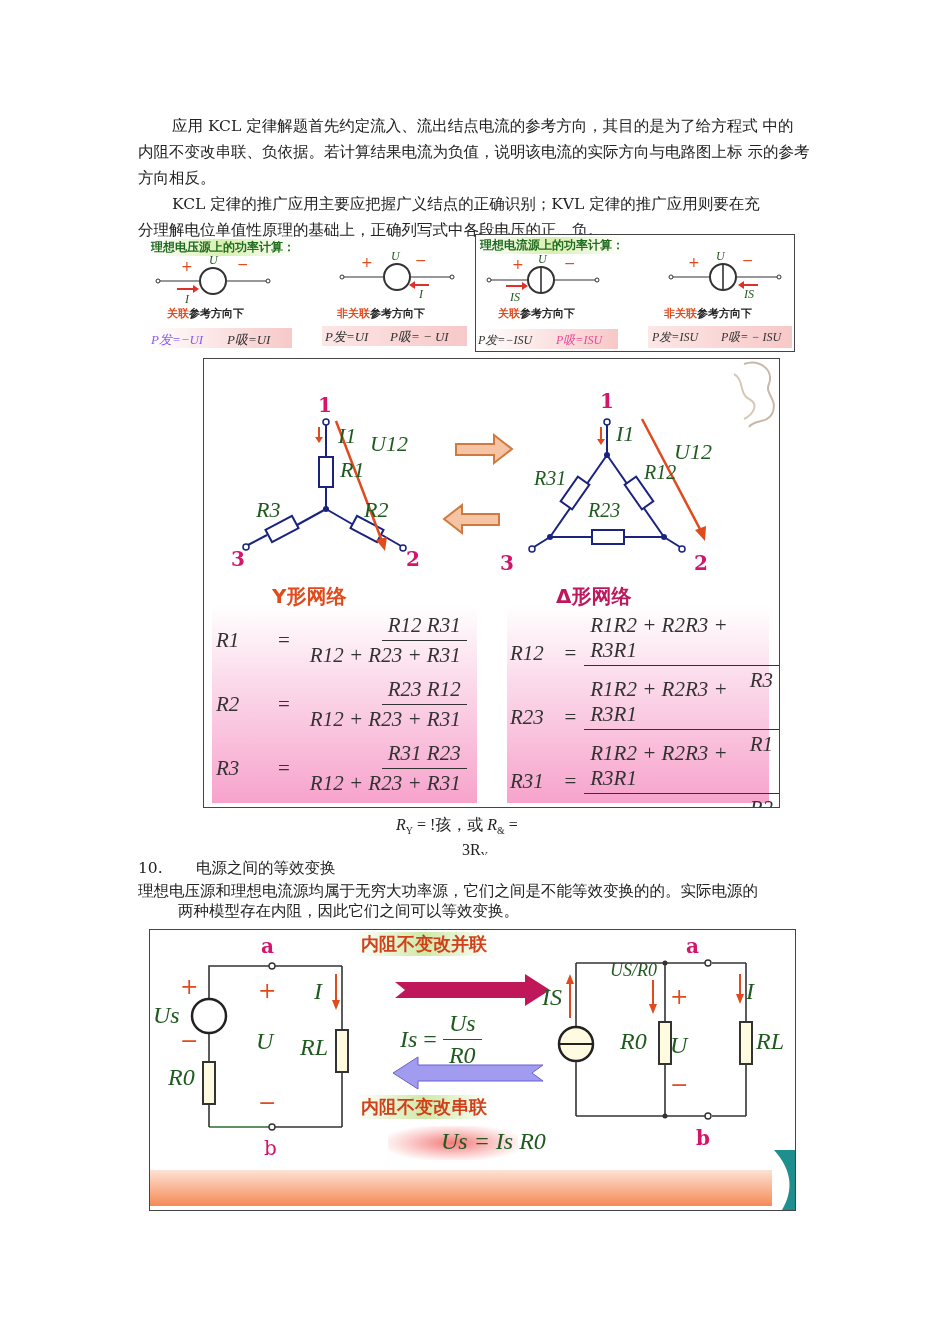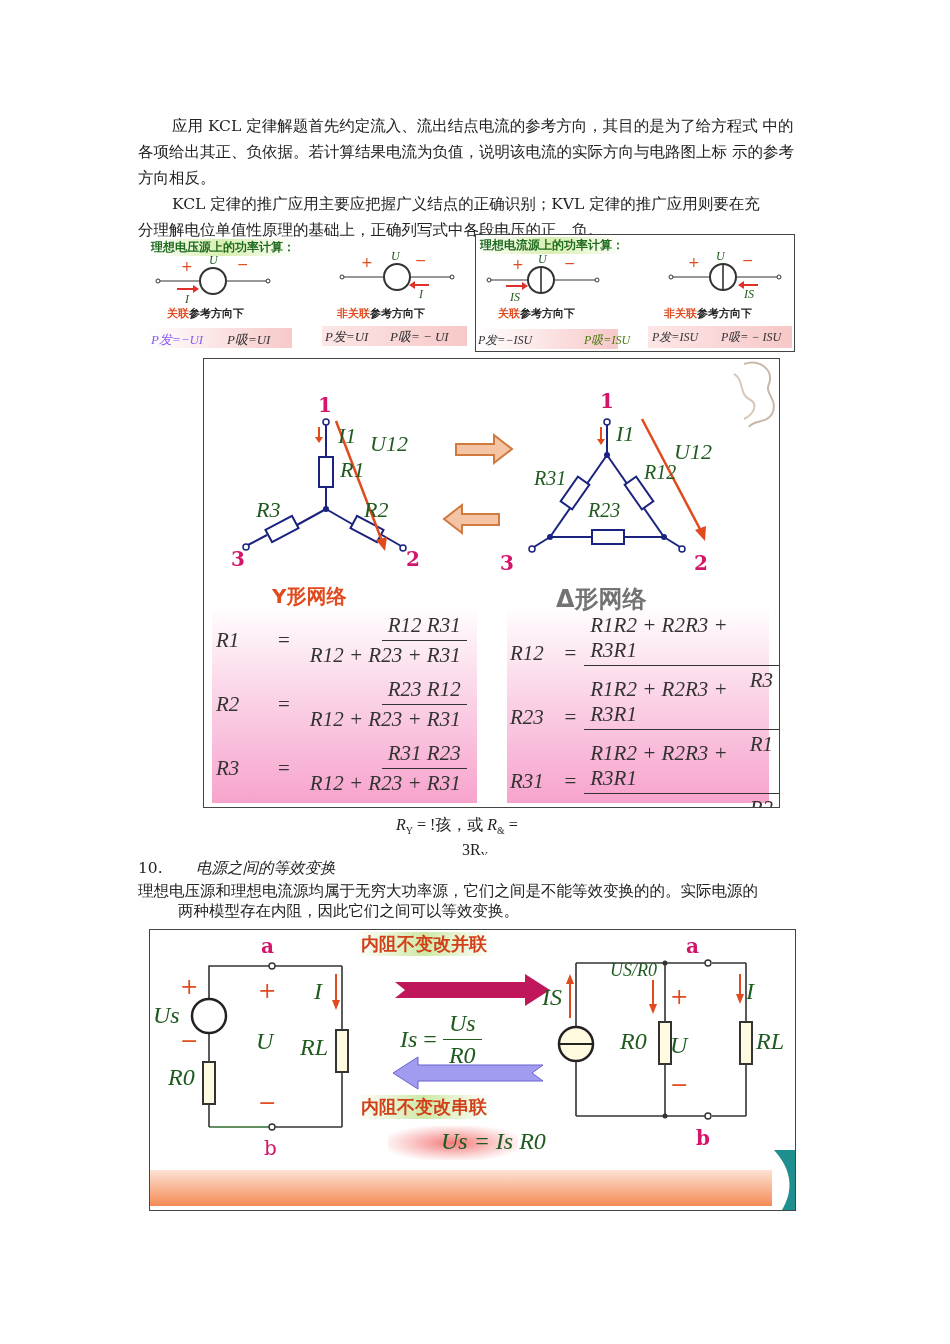--- a/index.html
+++ b/index.html
@@ -19,21 +19,21 @@
   sub { font-size: 62%; }
   .eq-row { position: absolute; display: flex; align-items: center; font-size: 21px; color: #333;
             font-family: "Liberation Serif", "DejaVu Serif", serif; font-style: italic; }
   .eq-row .lhs { width: 48px; }
   .eq-row .eqs { margin: 0 14px; font-style: normal; }
 </style>
 </head>
 <body>
 
 <div class="para" style="left:172px; top:113px;">应用 KCL 定律解题首先约定流入、流出结点电流的参考方向，其目的是为了给方程式  中的</div>
-<div class="para" style="left:138px; top:139px;">各项给出其正、负依据。若计算结果电流为负值，说明该电流的实际方向与电路图上标  示的参考</div>
+<div class="para" style="left:138px; top:139px;">内阻不变改串联、负依据。若计算结果电流为负值，说明该电流的实际方向与电路图上标  示的参考</div>
 <div class="para" style="left:138px; top:165px;">方向相反。</div>
 <div class="para" style="left:172px; top:191px;">KCL 定律的推广应用主要应把握广义结点的正确识别；KVL 定律的推广应用则要在充</div>
 <div class="para" style="left:138px; top:217px;">分理解电位单值性原理的基础上，正确列写式中各段电压的正、负。</div>
 
 <div class="fig" style="left:147px; top:237px; width:326px; height:114px;">
   <div class="abs sans" style="left:4px; top:2px; font-size:12px; font-weight:bold; color:#1f6b1f; background:linear-gradient(90deg,#fff,#d8efb0,#fff);">理想电压源上的功率计算：</div>
   <svg class="abs" style="left:0; top:0;" width="326" height="114">
     <line x1="12" y1="44" x2="52" y2="44" stroke="#333" stroke-width="1.2"></line>
     <line x1="80" y1="44" x2="120" y2="44" stroke="#333" stroke-width="1.2"></line>
     <circle cx="66" cy="44" r="13" fill="none" stroke="#333" stroke-width="2"></circle>
@@ -94,21 +94,21 @@
   </svg>
   <span class="abs red sans" style="left:36px; top:21px; font-size:14px;">+</span>
   <span class="abs it green" style="left:62px; top:17px; font-size:12px;">U</span>
   <span class="abs red sans" style="left:88px; top:20px; font-size:14px;">−</span>
   <span class="abs it green" style="left:34px; top:55px; font-size:12px;">IS</span>
   <div class="abs sans" style="left:22px; top:71px; font-size:11px; font-weight:bold;">
     <span class="red">关联</span><span style="color:#222;">参考方向下</span>
   </div>
   <div class="abs" style="left:0; top:94px; width:142px; height:20px; background:linear-gradient(90deg,#fff,#f7c8c8);"></div>
   <span class="abs it" style="left:2px; top:97px; font-size:12px; color:#333;">P发=−ISU</span>
-  <span class="abs it" style="left:80px; top:97px; font-size:12px; color:#4d7c0f;margin-left:28px;">P吸=ISU</span>
+  <span class="abs it" style="left:80px; top:97px; font-size:12px; color:#ec4899;">P吸=ISU</span>
 
   <span class="abs red sans" style="left:212px; top:19px; font-size:14px;">+</span>
   <span class="abs it green" style="left:240px; top:14px; font-size:12px;">U</span>
   <span class="abs red sans" style="left:266px; top:17px; font-size:14px;">−</span>
   <span class="abs it green" style="left:268px; top:52px; font-size:12px;">IS</span>
   <div class="abs sans" style="left:188px; top:71px; font-size:11px; font-weight:bold;">
     <span class="red">非关联</span><span style="color:#222;">参考方向下</span>
   </div>
   <div class="abs" style="left:172px; top:91px; width:144px; height:22px; background:linear-gradient(90deg,#fde6e6,#f7c8c8);"></div>
   <span class="abs it" style="left:176px; top:94px; font-size:12px; color:#333;">P发=ISU</span>
@@ -178,21 +178,21 @@
   <span class="abs mag" style="left:296px; top:192px; font-size:20px; font-weight:bold;">3</span>
   <span class="abs it green" style="left:412px; top:62px; font-size:22px;">I1</span>
   <span class="abs it green" style="left:470px; top:80px; font-size:22px;">U12</span>
   <span class="abs it green" style="left:440px; top:102px; font-size:20px;">R12</span>
   <span class="abs it green" style="left:384px; top:140px; font-size:20px;">R23</span>
   <span class="abs it green" style="left:330px; top:108px; font-size:20px;">R31</span>
 
   <div class="abs" style="left:8px; top:246px; width:265px; height:198px; background:linear-gradient(180deg,#ffffff 0%,#fbd9ea 40%,#f7a3cc 100%);"></div>
   <div class="abs" style="left:303px; top:246px; width:262px; height:198px; background:linear-gradient(180deg,#ffffff 0%,#fbd9ea 40%,#f7a3cc 100%);"></div>
   <span class="abs sans" style="left:68px; top:224px; font-size:20px; font-weight:bold; color:#e04a1c;">Y形网络</span>
-  <span class="abs sans" style="left:352px; top:224px; font-size:24px; font-weight:bold; color:#737373;">Δ形网络</span>
+  <span class="abs sans" style="left:352px; top:224px; font-size:20px; font-weight:bold; color:#be185d;">Δ形网络</span>
 
   <div class="eq-row" style="left:12px; top:254px;">
     <span class="lhs">R1</span>
       <span class="eqs">=</span>
     <span class="frac">
         <span class="num">R12 R31</span>
         <span class="den">R12 + R23 + R31</span>
       </span>
   </div>
   <div class="eq-row" style="left:12px; top:318px;">
@@ -239,21 +239,21 @@
 </div>
 
 <div class="abs" style="left:396px; top:815px; font-size:16px; white-space:nowrap; font-family:'Liberation Serif', serif;">
   <span class="it">R</span><sub>Y</sub><span> =  !孩，或  </span><span class="it">R</span><sub>&amp;</sub><span> =</span>
 </div>
 <div class="abs" style="left:462px; top:841px; height:14px; overflow:hidden; font-size:16px; font-family:'Liberation Serif', serif;">
   <span>3R</span><sub>Y</sub>
 </div>
 
 <div class="para" style="left:138px; top:855px;">10.</div>
-<div class="para" style="left:196px; top:855px;font-style:italic;">电源之间的等效变换</div>
+<div class="para" style="left:196px; top:855px;">电源之间的等效变换</div>
 <div class="para" style="left:138px; top:880px; line-height:22px;">理想电压源和理想电流源均属于无穷大功率源，它们之间是不能等效变换的的。实际电源的</div>
 <div class="para" style="left:146px; top:900px; line-height:22px;margin-left:32px;">两种模型存在内阻，因此它们之间可以等效变换。</div>
 
 <div class="fig" style="left:149px; top:929px; width:645px; height:280px; border:1.5px solid #444;">
   <svg class="abs" style="left:0; top:0;" width="645" height="280">
 
     <polyline points="59,173 59,36 119,36" fill="none" stroke="#333" stroke-width="1.6"></polyline>
     <line x1="125" y1="36" x2="192" y2="36" stroke="#333" stroke-width="1.6"></line>
     <line x1="192" y1="36" x2="192" y2="100" stroke="#333" stroke-width="1.6"></line>
     <rect x="186" y="100" width="12" height="42" fill="#fffbe0" stroke="#333" stroke-width="2"></rect>

